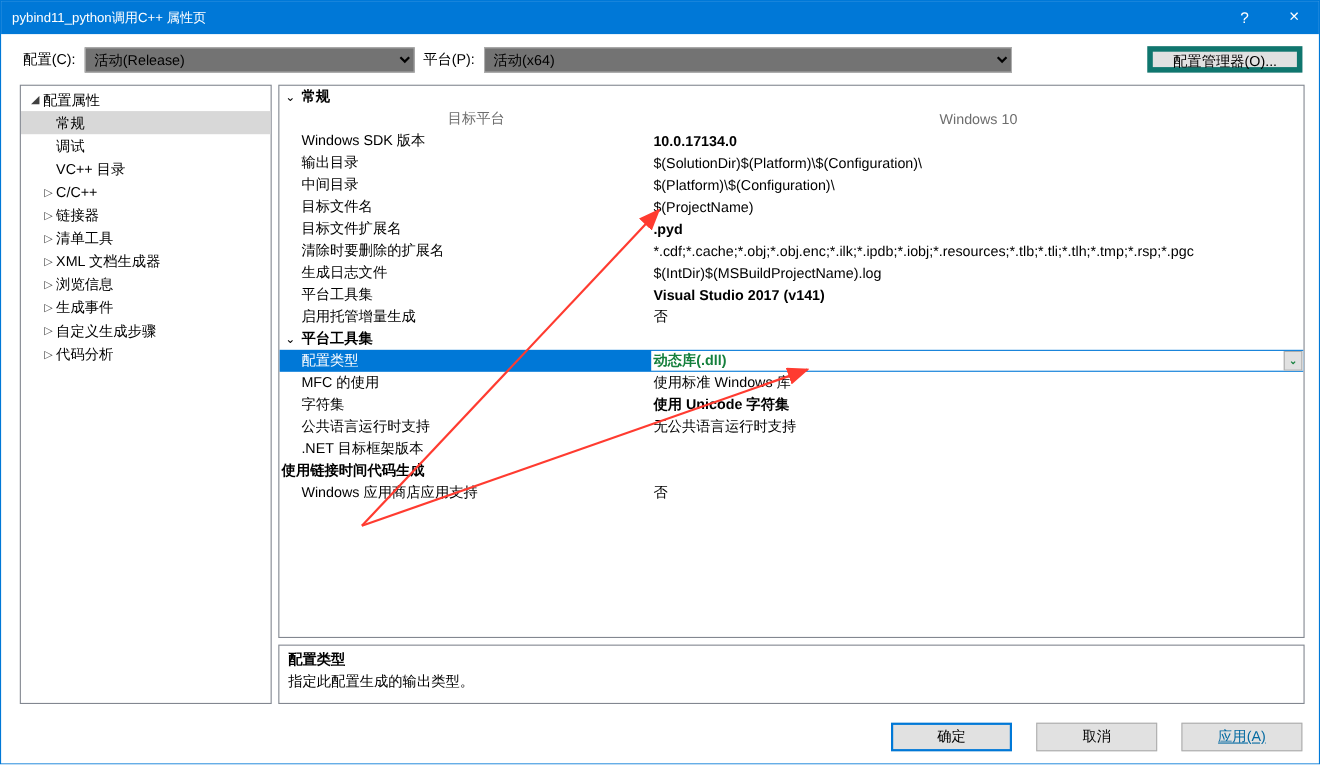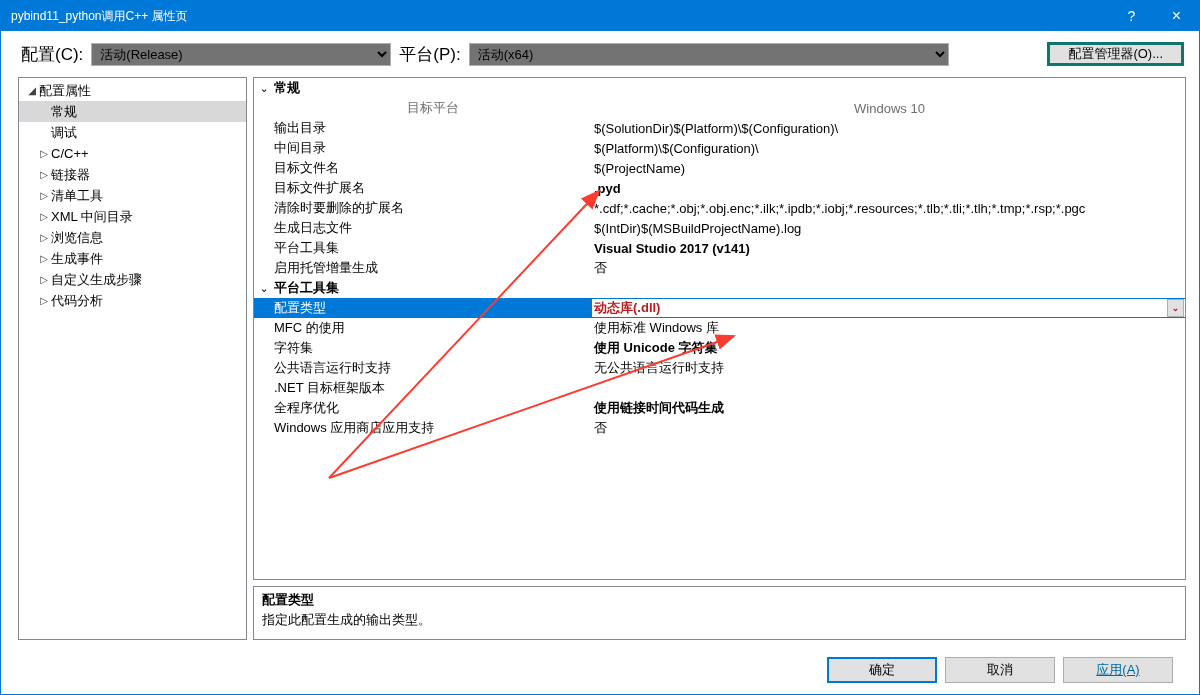--- a/index.html
+++ b/index.html
@@ -3,51 +3,51 @@
 <meta charset="utf-8">
 <style>
 * { box-sizing: border-box; margin: 0; padding: 0; }
 body { font-family: "Microsoft YaHei", "Segoe UI", sans-serif; font-size: 13px; background: #fff; color: #000; }
 .window { width: 1200px; height: 695px; border: 1px solid #0078d7; display: flex; flex-direction: column; background: #fff; }
 .titlebar { height: 30px; background: #0078d7; color: #fff; display: flex; align-items: center; padding-left: 10px; font-size: 12px; }
 .titlebar .spacer { flex: 1; }
 .titlebar .ctrl { width: 45px; height: 30px; display: flex; align-items: center; justify-content: center; font-size: 14px; }
 .titlebar .ctrl.close { font-size: 16px; }
 .config-row { height: 46px; display: flex; align-items: center; gap: 8px; padding: 0 15px 0 20px; }
-.config-row label { font-size: 17px; }
+.config-row label { font-size: 13px; }
 .config-row select { height: 23px; border: 1px solid #adadad; background: #737373; font-family: inherit; font-size: 13px; padding: 0 4px; }
 .config-row .sel-config { width: 300px; }
 .config-row .sel-platform { width: 480px; }
-.config-row .btn-cfgmgr { height: 24px; padding: 0 18px; border: 3px solid #0f766e; background: #e1e1e1; font-family: inherit; font-size: 13px; }
+.config-row .btn-cfgmgr { height: 24px; padding: 0 18px; border: 5px solid #0f766e; background: #e1e1e1; font-family: inherit; font-size: 13px; }
 .content { flex: 1; display: flex; gap: 6px; padding: 0 13px 6px 17px; min-height: 0; }
 .tree { width: 229px; border: 1px solid #828790; background: #fff; overflow: auto; padding-top: 2px; }
 .tree-item { height: 21px; display: flex; align-items: center; padding-left: 6px; font-size: 13px; cursor: default; }
 .tree-item .tw { width: 14px; display: inline-block; text-align: center; color: #404040; font-size: 10px; }
 .tree-item.l2 { padding-left: 32px; }
 .tree-item.l2t { padding-left: 18px; }
 .tree-item.selected { background: #d8d8d8; }
 .right { flex: 1; display: flex; flex-direction: column; gap: 6px; min-width: 0; }
 .grid { flex: 1; border: 1px solid #828790; background: #fff; overflow: hidden; position: relative; }
 .grid-inner { position: absolute; inset: 0; overflow: hidden; }
 .grow { height: 20px; display: flex; align-items: center; font-size: 13px; }
 .grow.group { font-weight: bold; }
 .grow.group .tw { width: 20px; text-align: center; font-weight: normal; font-size: 11px; }
 .grow .label { width: 338px; padding-left: 20px; color: #000; white-space: nowrap; overflow: hidden; }
 .grow.group .label { padding-left: 0; width: 338px; }
 .grow .value { flex: 1; padding-left: 2px; white-space: nowrap; overflow: hidden; }
 .grow .grey { color: #6d6d6d; text-align: center; }
 .grow .bold { font-weight: bold; }
 .grow.selected { background: #0078d7; color: #fff; }
 .grow.selected .label { color: #fff; }
-.grow.selected .value { background: #fff; color: #b91c1c; display: flex; align-items: center; }
+.grow.selected .value { background: #fff; color: #15803d; display: flex; align-items: center; }
 .grow.selected .value .vtxt { flex: 1; }
 .grow.selected .value .dd { width: 17px; height: 18px; border: 1px solid #adadad; background: #e1e1e1; display: flex; align-items: center; justify-content: center; font-size: 9px; margin-right: 1px; }
 .desc { height: 54px; border: 1px solid #828790; background: #fff; padding: 4px 8px; font-size: 13px; }
 .desc .dh { font-weight: bold; margin-bottom: 2px; }
-.buttons { height: 48px; display: flex; justify-content: flex-end; align-items: center; gap: 8px; padding-right: 26px; }
+.buttons { height: 48px; display: flex; justify-content: flex-end; align-items: center; gap: 22px; padding-right: 15px; }
 .buttons button { width: 110px; height: 26px; border: 1px solid #adadad; background: #e1e1e1; font-family: inherit; font-size: 13px; }
 .buttons button.primary { border: 2px solid #0078d7; background: #e1e1e1; }
 .buttons button.disabled { color: #0369a1; text-decoration: underline; }
 .arrow { position: absolute; pointer-events: none; }
 </style>
 </head>
 <body>
 
 <div class="window">
   <div class="titlebar">
@@ -71,35 +71,36 @@
   </div>
 
   <div class="content">
     <div class="tree" id="tree">
         <div class="tree-item">
           <span class="tw">◢</span>
           <span>配置属性</span>
         </div>
         <div class="tree-item l2 selected">常规</div>
         <div class="tree-item l2">调试</div>
+        <div class="tree-item l2">VC++ 目录</div>
         <div class="tree-item l2t">
           <span class="tw">▷</span>
           <span>C/C++</span>
         </div>
         <div class="tree-item l2t">
           <span class="tw">▷</span>
           <span>链接器</span>
         </div>
         <div class="tree-item l2t">
           <span class="tw">▷</span>
           <span>清单工具</span>
         </div>
         <div class="tree-item l2t">
           <span class="tw">▷</span>
-          <span>XML 中间目录</span>
+          <span>XML 文档生成器</span>
         </div>
         <div class="tree-item l2t">
           <span class="tw">▷</span>
           <span>浏览信息</span>
         </div>
         <div class="tree-item l2t">
           <span class="tw">▷</span>
           <span>生成事件</span>
         </div>
         <div class="tree-item l2t">
@@ -116,20 +117,24 @@
         <div class="grid-inner" id="grid">
             <div class="grow group">
               <span class="tw">⌄</span>
               <span class="label">常规</span>
             </div>
             <div class="grow">
               <div class="label grey">目标平台</div>
               <div class="value grey">Windows 10</div>
             </div>
             <div class="grow">
+              <div class="label">Windows SDK 版本</div>
+              <div class="value bold">10.0.17134.0</div>
+            </div>
+            <div class="grow">
               <div class="label">输出目录</div>
               <div class="value">$(SolutionDir)$(Platform)\$(Configuration)\</div>
             </div>
             <div class="grow">
               <div class="label">中间目录</div>
               <div class="value">$(Platform)\$(Configuration)\</div>
             </div>
             <div class="grow">
               <div class="label">目标文件名</div>
               <div class="value">$(ProjectName)</div>
@@ -175,21 +180,20 @@
             </div>
             <div class="grow">
               <div class="label">公共语言运行时支持</div>
               <div class="value">无公共语言运行时支持</div>
             </div>
             <div class="grow">
               <div class="label">.NET 目标框架版本</div>
               <div class="value"></div>
             </div>
             <div class="grow">
-              <div class="label">全程序优化</div>
               <div class="value bold">使用链接时间代码生成</div>
             </div>
             <div class="grow">
               <div class="label">Windows 应用商店应用支持</div>
               <div class="value">否</div>
             </div>
           </div>
         <svg class="arrow" style="left:0;top:0;width:100%;height:100%">
           <defs>
               <marker id="ah" markerWidth="10" markerHeight="8" refX="9" refY="4" orient="auto">

